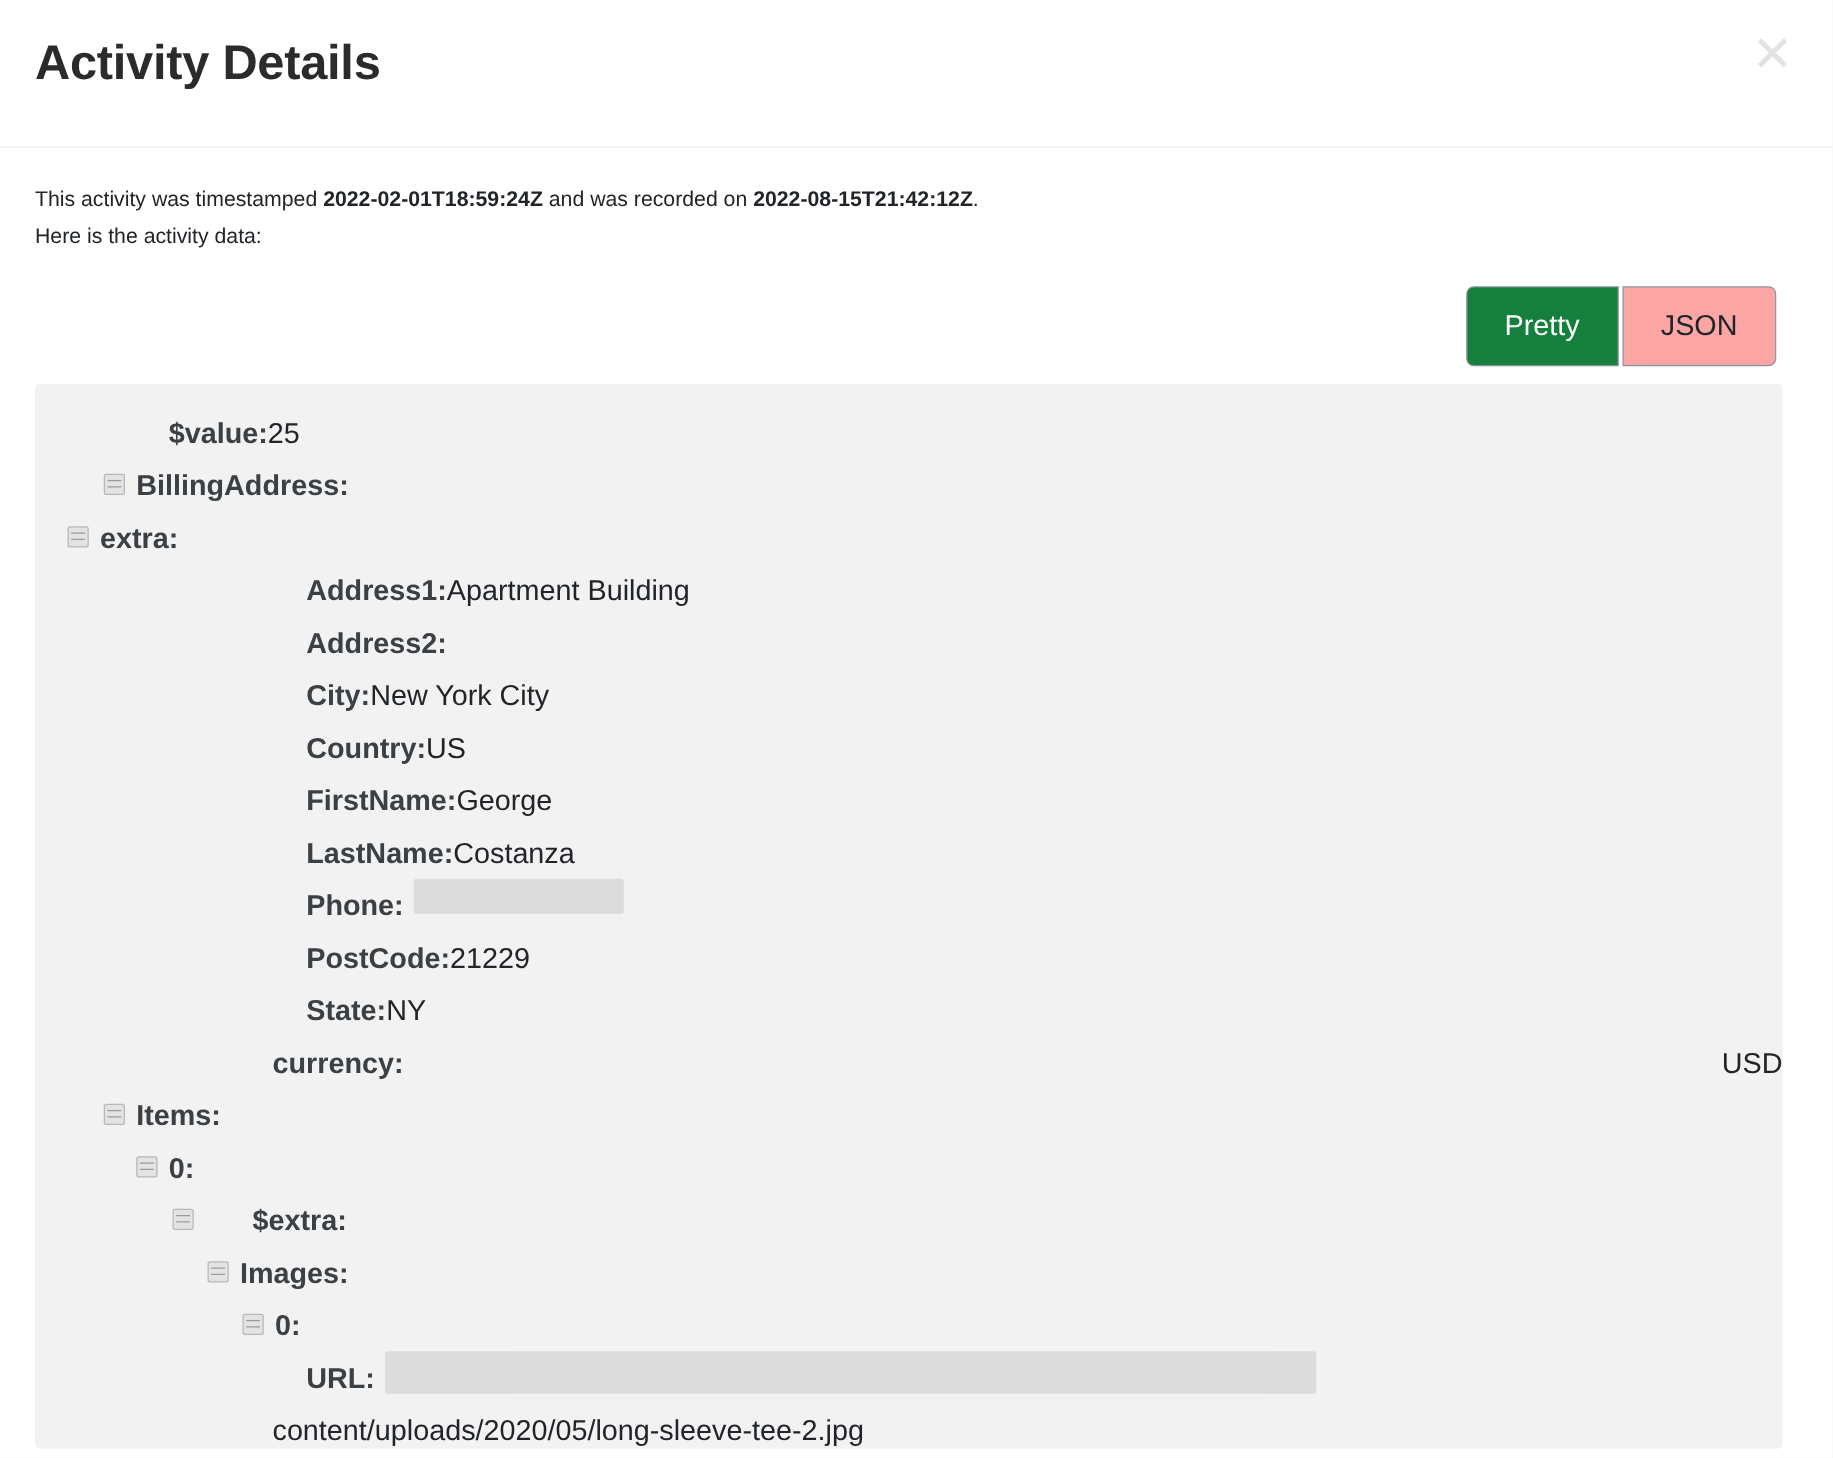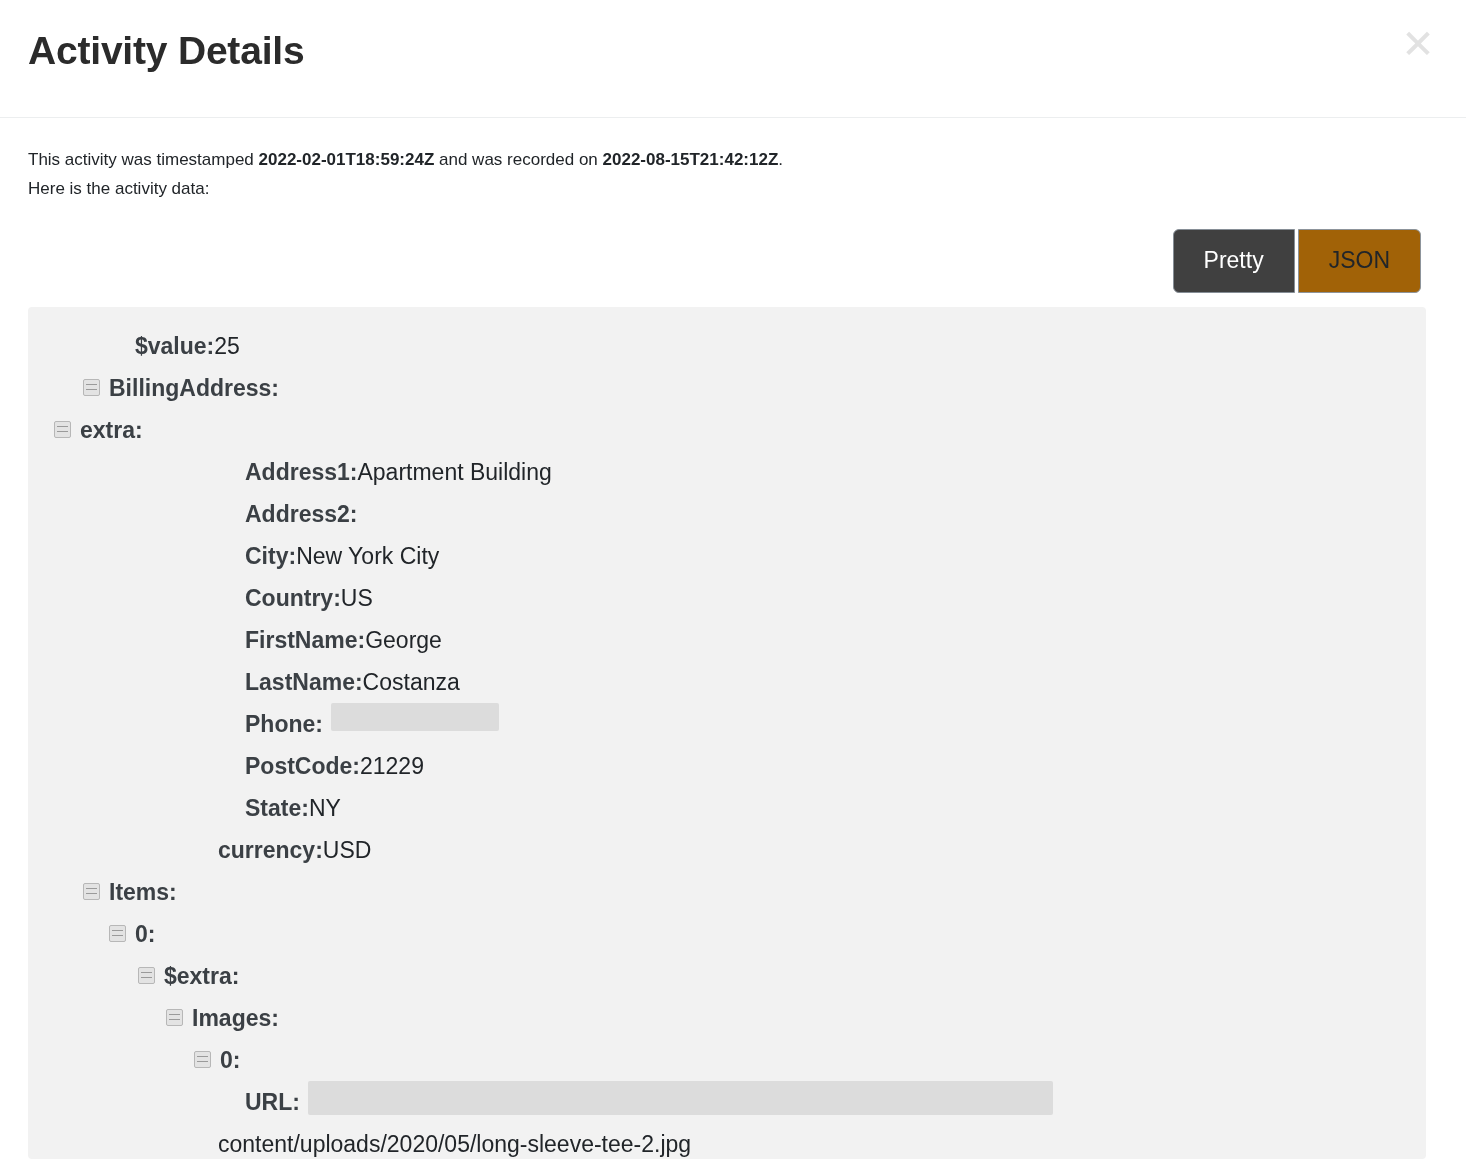--- a/index.html
+++ b/index.html
@@ -80,38 +80,38 @@
     margin-top: 26px;
     margin-bottom: 14px;
     padding-right: 17px;
   }
   .toggle-btn {
     font-family: "Liberation Sans", sans-serif;
     font-size: 23px;
     line-height: 1;
     padding: 15px 30px 16px 30px;
     border: 1px solid #8d949b;
-    background: #a16207;
+    background: #fca5a5;
     color: #212529;
     cursor: pointer;
     box-sizing: border-box;
     height: 64px;
     display: flex;
     align-items: center;
     justify-content: center;
   }
   .toggle-btn.first {
     border-radius: 6px 0 0 6px;
   }
   .toggle-btn.last {
     border-radius: 0 6px 6px 0;
     margin-left: 3px;
   }
   .toggle-btn.active {
-    background: #404040;
+    background: #15803d;
     border-color: #868e96;
     color: #ffffff;
   }
 
   
   .json-panel {
     background: #f2f2f2;
     border-radius: 4px;
     margin: 0 auto 0 0;
     width: 1398px;
@@ -178,25 +178,25 @@
     font-size: 23px;
     line-height: 42px;
     color: #212529;
     white-space: nowrap;
     overflow: hidden;
   }
   .ind-1 { padding-left: 26px; }
   .ind-2 { padding-left: 55px; }
   .ind-3 { padding-left: 107px; }
   .ind-4 { padding-left: 81px; }
-  .ind-5 { padding-left: 110px; }
+  .ind-5 { padding-left: 110px; gap: 38px; }
   .ind-6 { padding-left: 138px; }
   .ind-7 { padding-left: 166px; }
   .ind-8 { padding-left: 217px; }
-  .ind-9 { padding-left: 190px; }
+  .ind-9 { padding-left: 190px; justify-content: space-between; }
 </style>
 </head>
 <body>
 
 <div class="modal-header">
   <h1 class="modal-title">Activity Details</h1>
   <button class="close-button">
     <span class="close-icon">✕</span>
   </button>
 </div>

